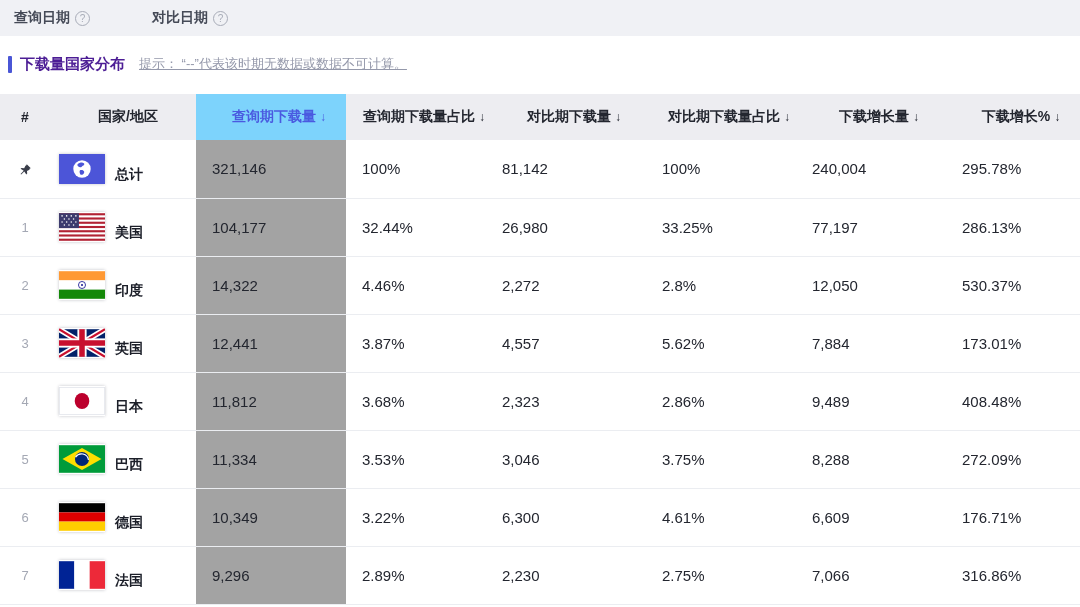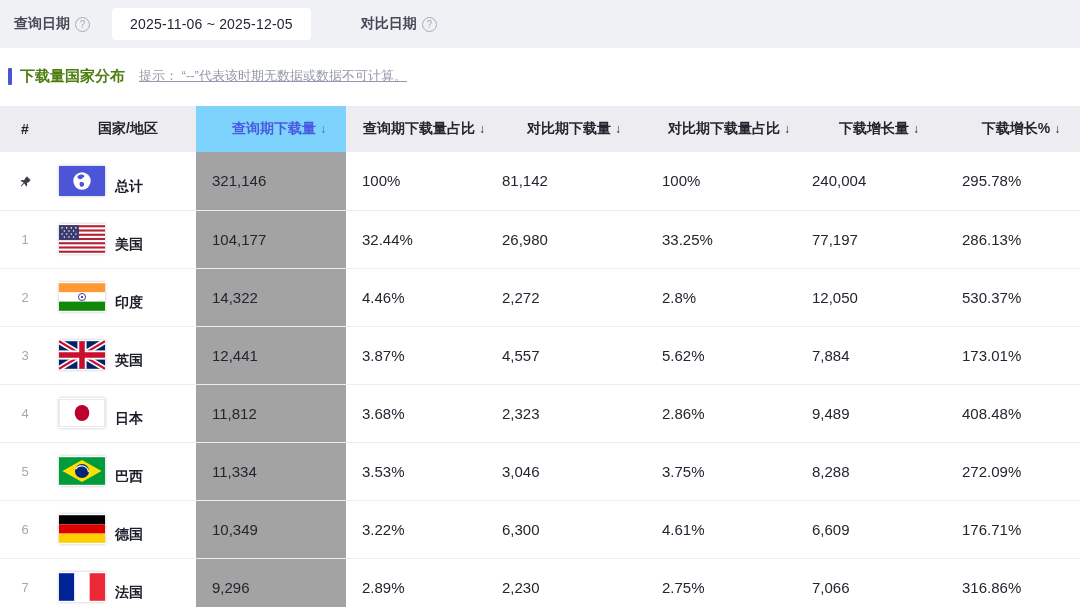--- a/index.html
+++ b/index.html
@@ -1,39 +1,39 @@
 <!DOCTYPE html>
 <html><head>
 <meta charset="utf-8">
 <style>
   * { margin:0; padding:0; box-sizing:border-box; }
   html,body { width:1080px; height:607px; overflow:hidden; background:#fff;
     font-family:"Liberation Sans","DejaVu Sans",sans-serif; }
 
   
-  .filter-bar { height:48px; background:#f0f1f5; display:flex; align-items:center;
-    padding-left:14px; gap:22px; }
+  .filter-bar { height:36px; background:#f0f1f5; display:flex; align-items:center;
+    padding-left:14px; gap:28px; }
   .filter-label { font-size:14px; color:#454a57; font-weight:bold; display:flex;
     align-items:center; gap:5px; }
   .help-icon { width:15px; height:15px; border:1px solid #a8acb8; border-radius:50%;
     color:#a8acb8; font-size:10px; line-height:13px; text-align:center; font-weight:normal;
     display:inline-block; }
   .date-input { background:#fff; border-radius:4px; height:32px; display:flex;
     align-items:center; padding:0 18px; font-size:14px; color:#23262f; cursor:pointer;
     letter-spacing:.2px; }
   .date-input.first { min-width:182px; }
   .date-input.second { min-width:192px; }
   .gap16 { width:6px; }
 
   
   .section-row { margin-top:17px; display:flex; align-items:center; padding-left:8px;
     height:22px; }
   .accent-bar { width:4px; height:17px; background:#4a56d6; border-radius:1px;
     margin-right:8px; }
-  .section-title { font-size:15px; font-weight:bold; color:#4d7c0f; }
+  .section-title { font-size:15px; font-weight:bold; color:#4c1d95; }
   .section-hint { font-size:13px; color:#9498aa; margin-left:14px;text-decoration:underline; }
 
   
   table { width:1080px; border-collapse:collapse; table-layout:fixed; margin-top:19px; }
   th { background:#ededf1; height:46px; font-size:14px; font-weight:bold;
     text-align:center; color:#23262f; padding-left:16px; cursor:pointer;
     white-space:nowrap; overflow:hidden; }
   th.col-rank { padding-left:0; text-align:center; cursor:default; }
   th.col-country { padding-left:10px; cursor:default; }
   th.active { background:#7dd3fc; color:#4a5ae0; }
@@ -54,21 +54,20 @@
   .pin-icon svg { width:14px; height:14px; vertical-align:middle; }
 </style>
 </head>
 <body>
 
 <div class="filter-bar">
   <span class="filter-label">
     <span>查询日期</span>
     <span class="help-icon">?</span>
   </span>
-  <div class="date-input first">2025-11-06  ~  2025-12-05</div>
   <span class="gap16"></span>
   <span class="filter-label">
     <span>对比日期</span>
     <span class="help-icon">?</span>
   </span>
 </div>
 
 <div class="section-row">
   <span class="accent-bar"></span>
   <span class="section-title">下载量国家分布</span>

